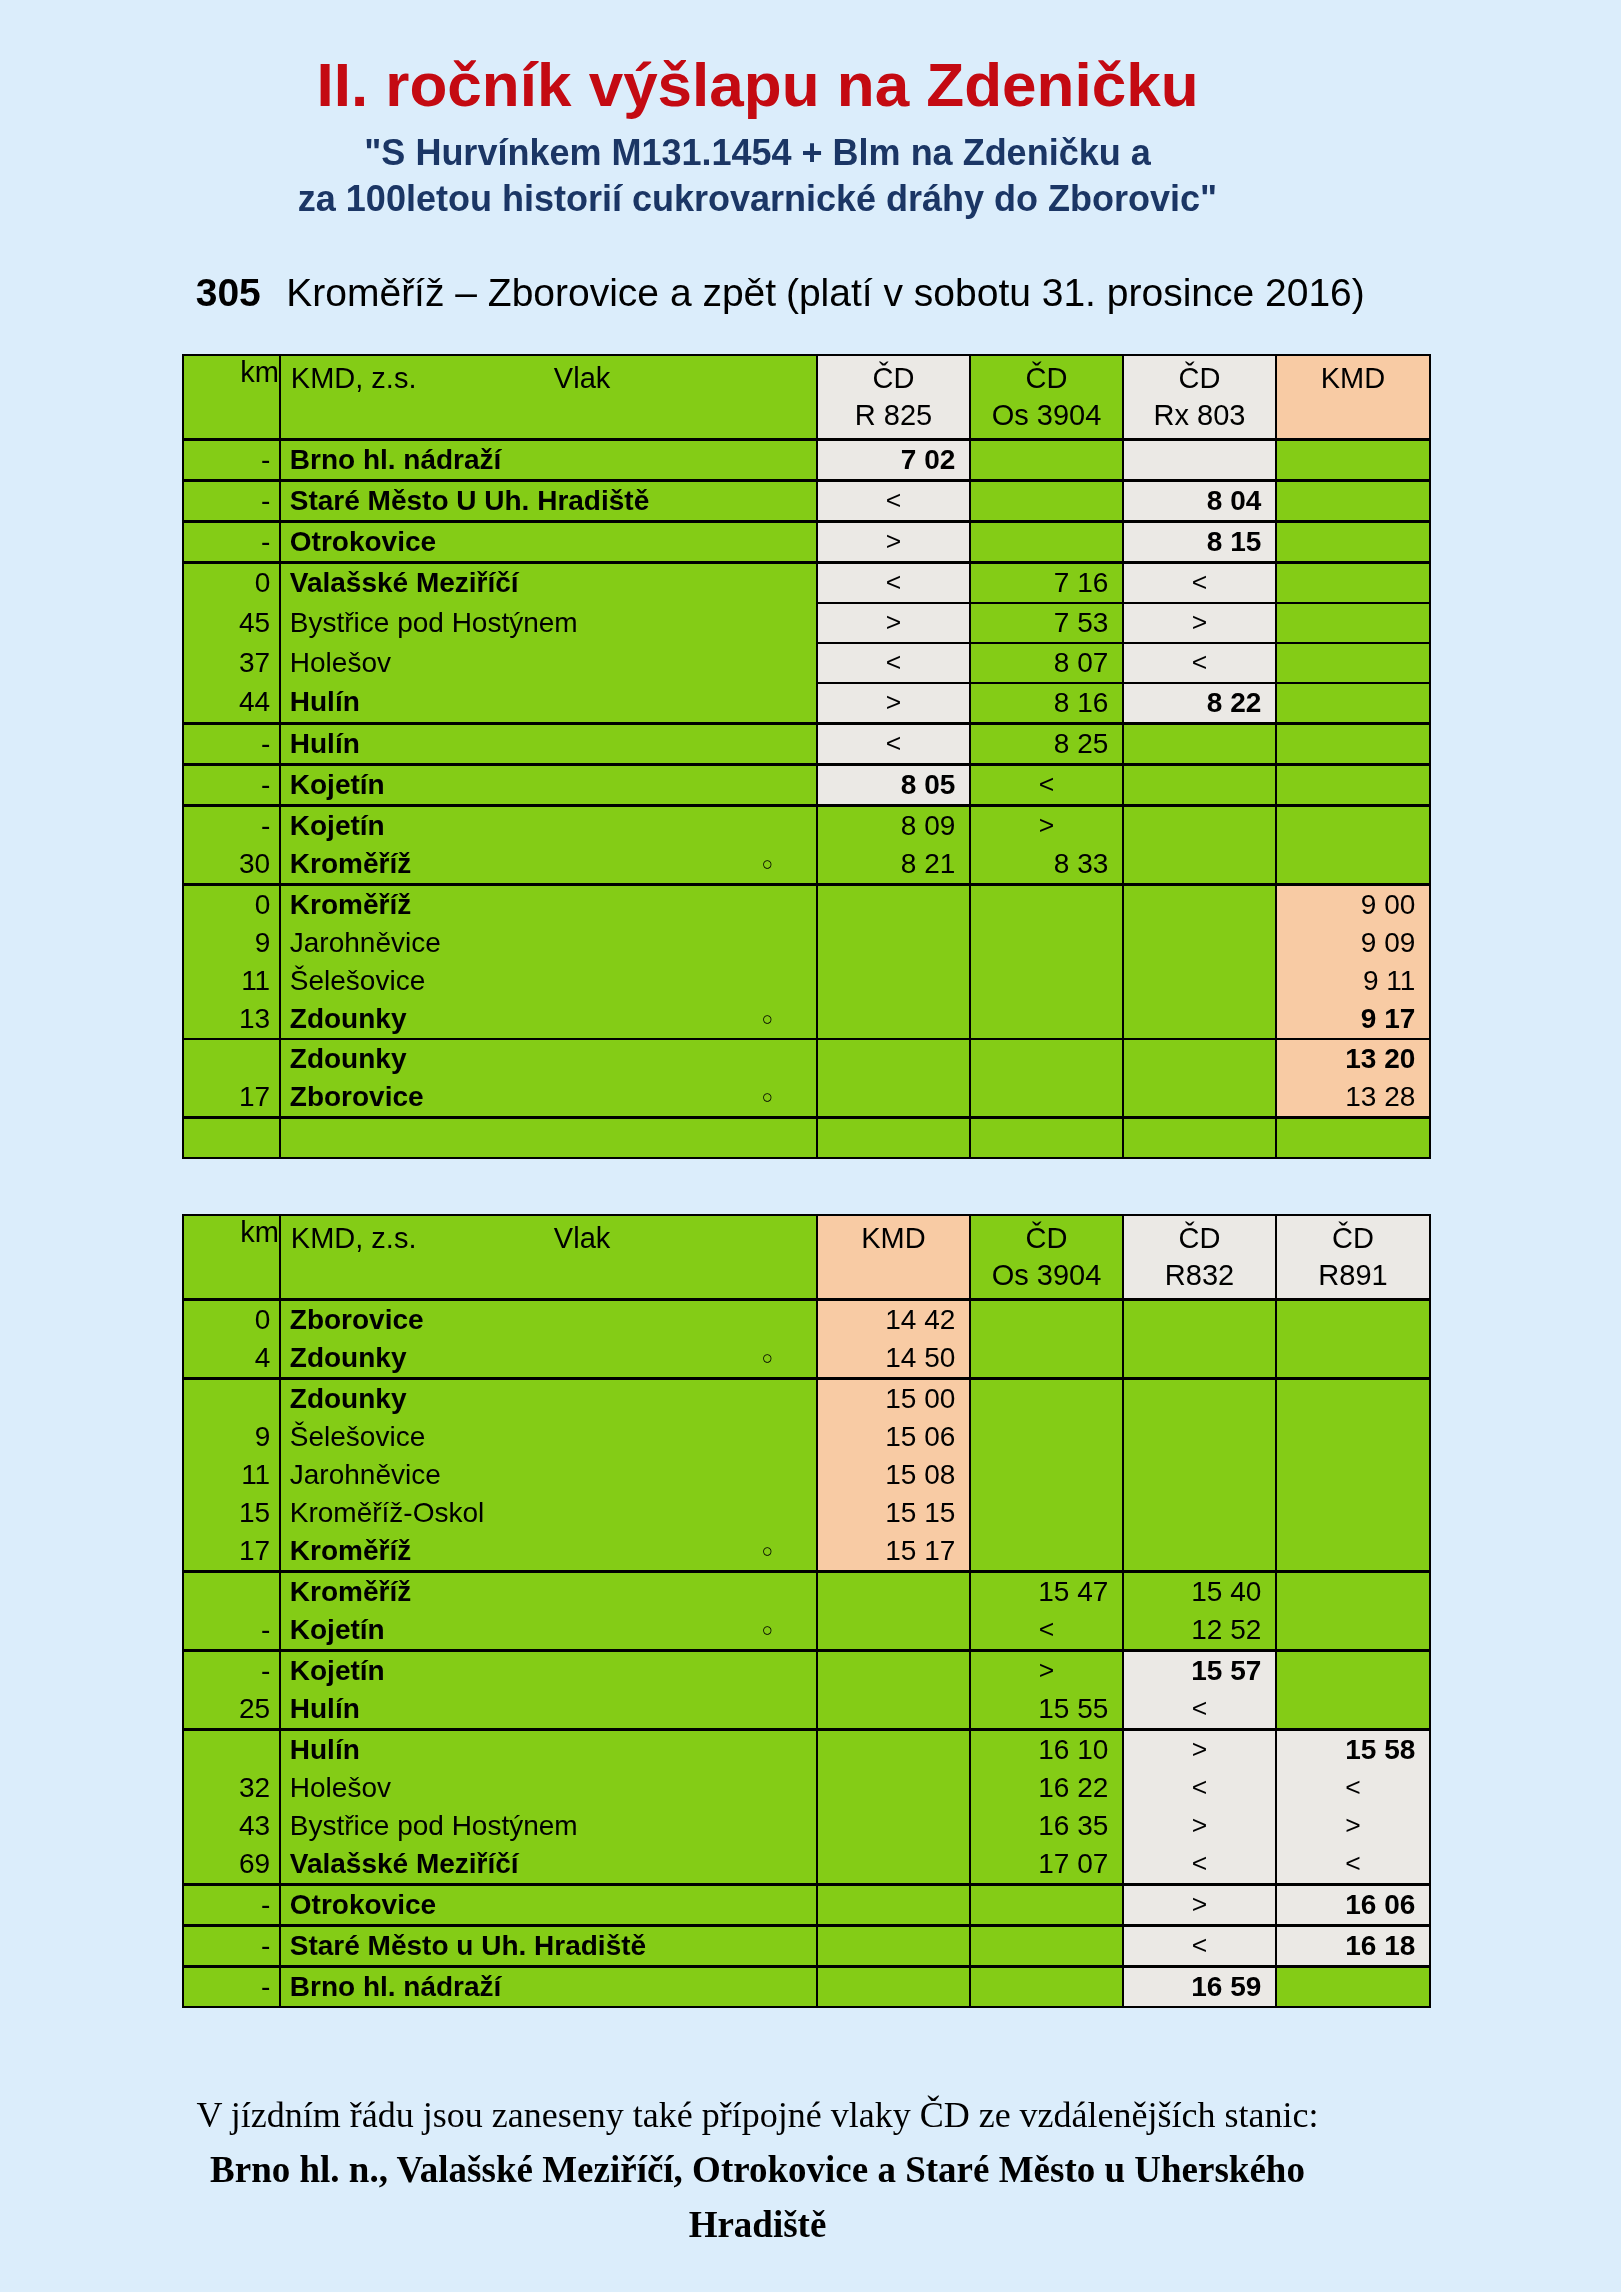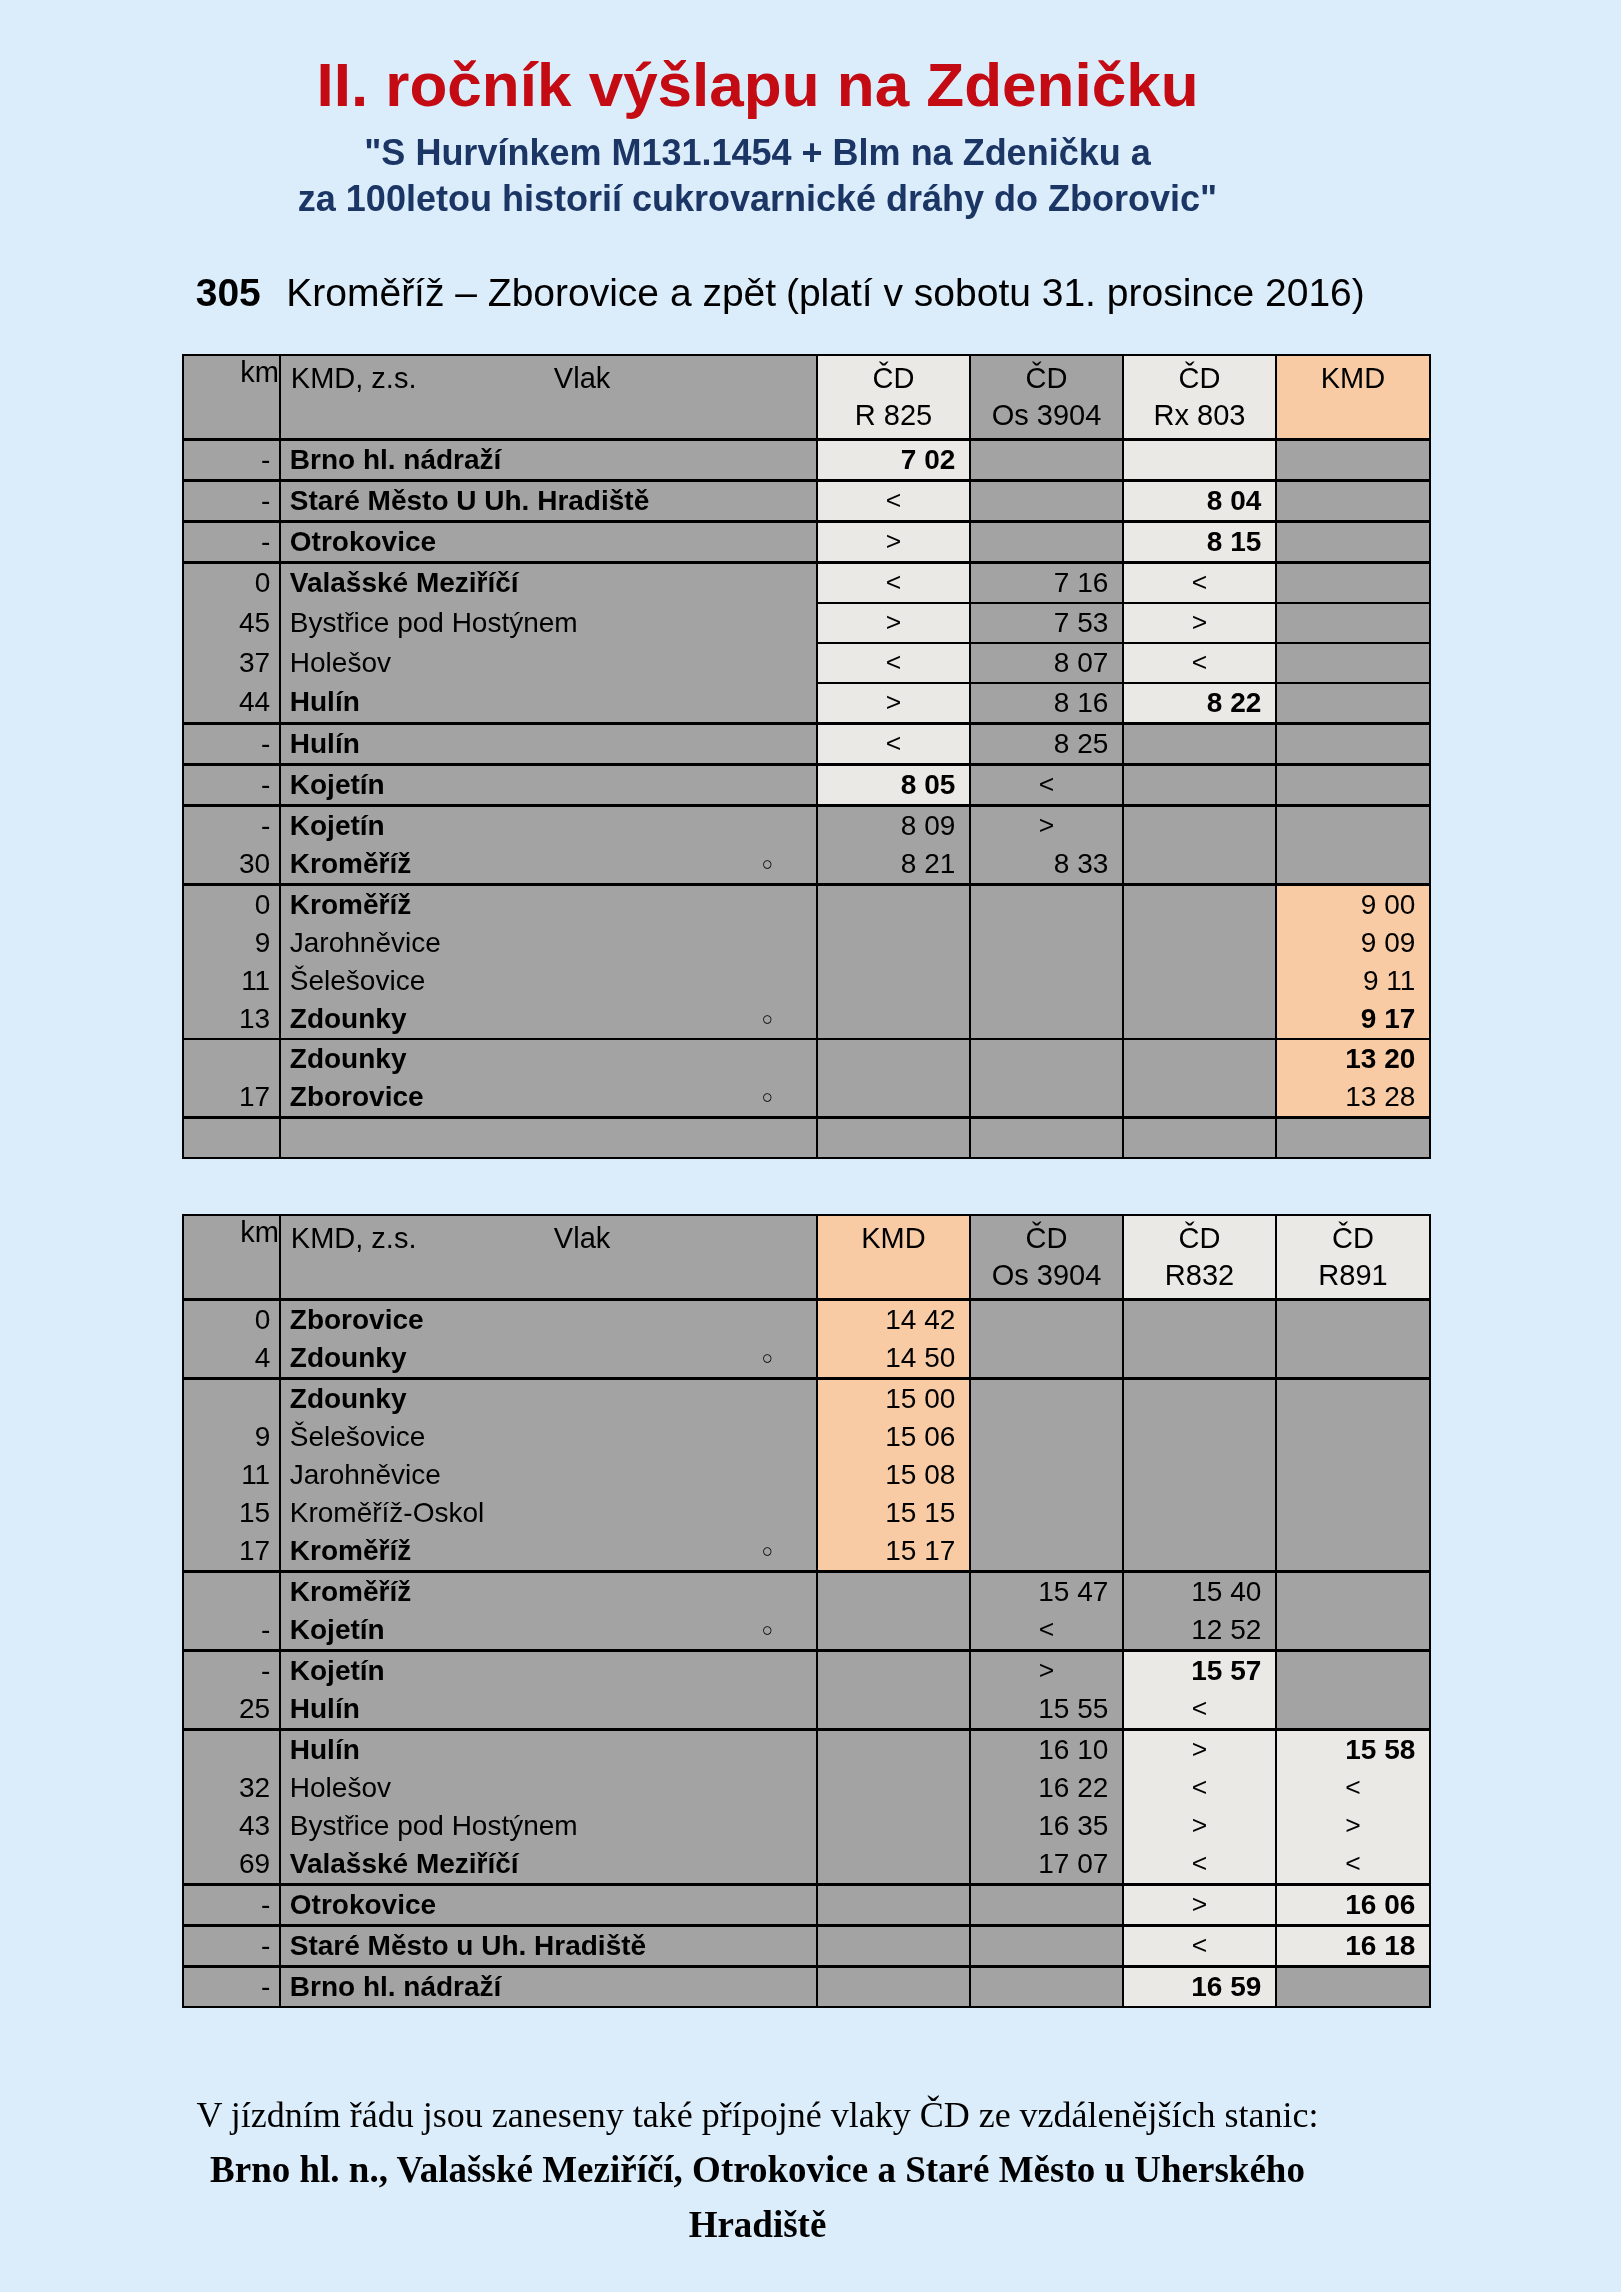--- a/index.html
+++ b/index.html
@@ -21,21 +21,21 @@
     font-size:36px; font-weight:bold; color:#1B3665;
     text-align:center; line-height:1.28;
   }
   .route { margin:49px 0 0 13.7px; font-size:39px; white-space:nowrap; }
   .route .route-num  { font-weight:bold; margin-right:25.5px; }
   .route .route-name { font-weight:normal; }
   .route .route-valid{ font-weight:normal; margin-left:9.8px; }
 
   table.tt {
     border-collapse:collapse; table-layout:fixed;
-    width:1247px; background:#a3a3a3;
+    width:1247px; background:#84cc16;
     border:2.5px solid #000;
     margin-top:39px;
   }
   table.tt + table.tt { margin-top:55px; }
   .tt th, .tt td { border-left:2px solid #000; padding:0; overflow:hidden; }
   .tt thead th {
     height:82px; vertical-align:top;
     font-weight:normal; font-size:29px;
     border-bottom:3.1px solid #000;
   }

